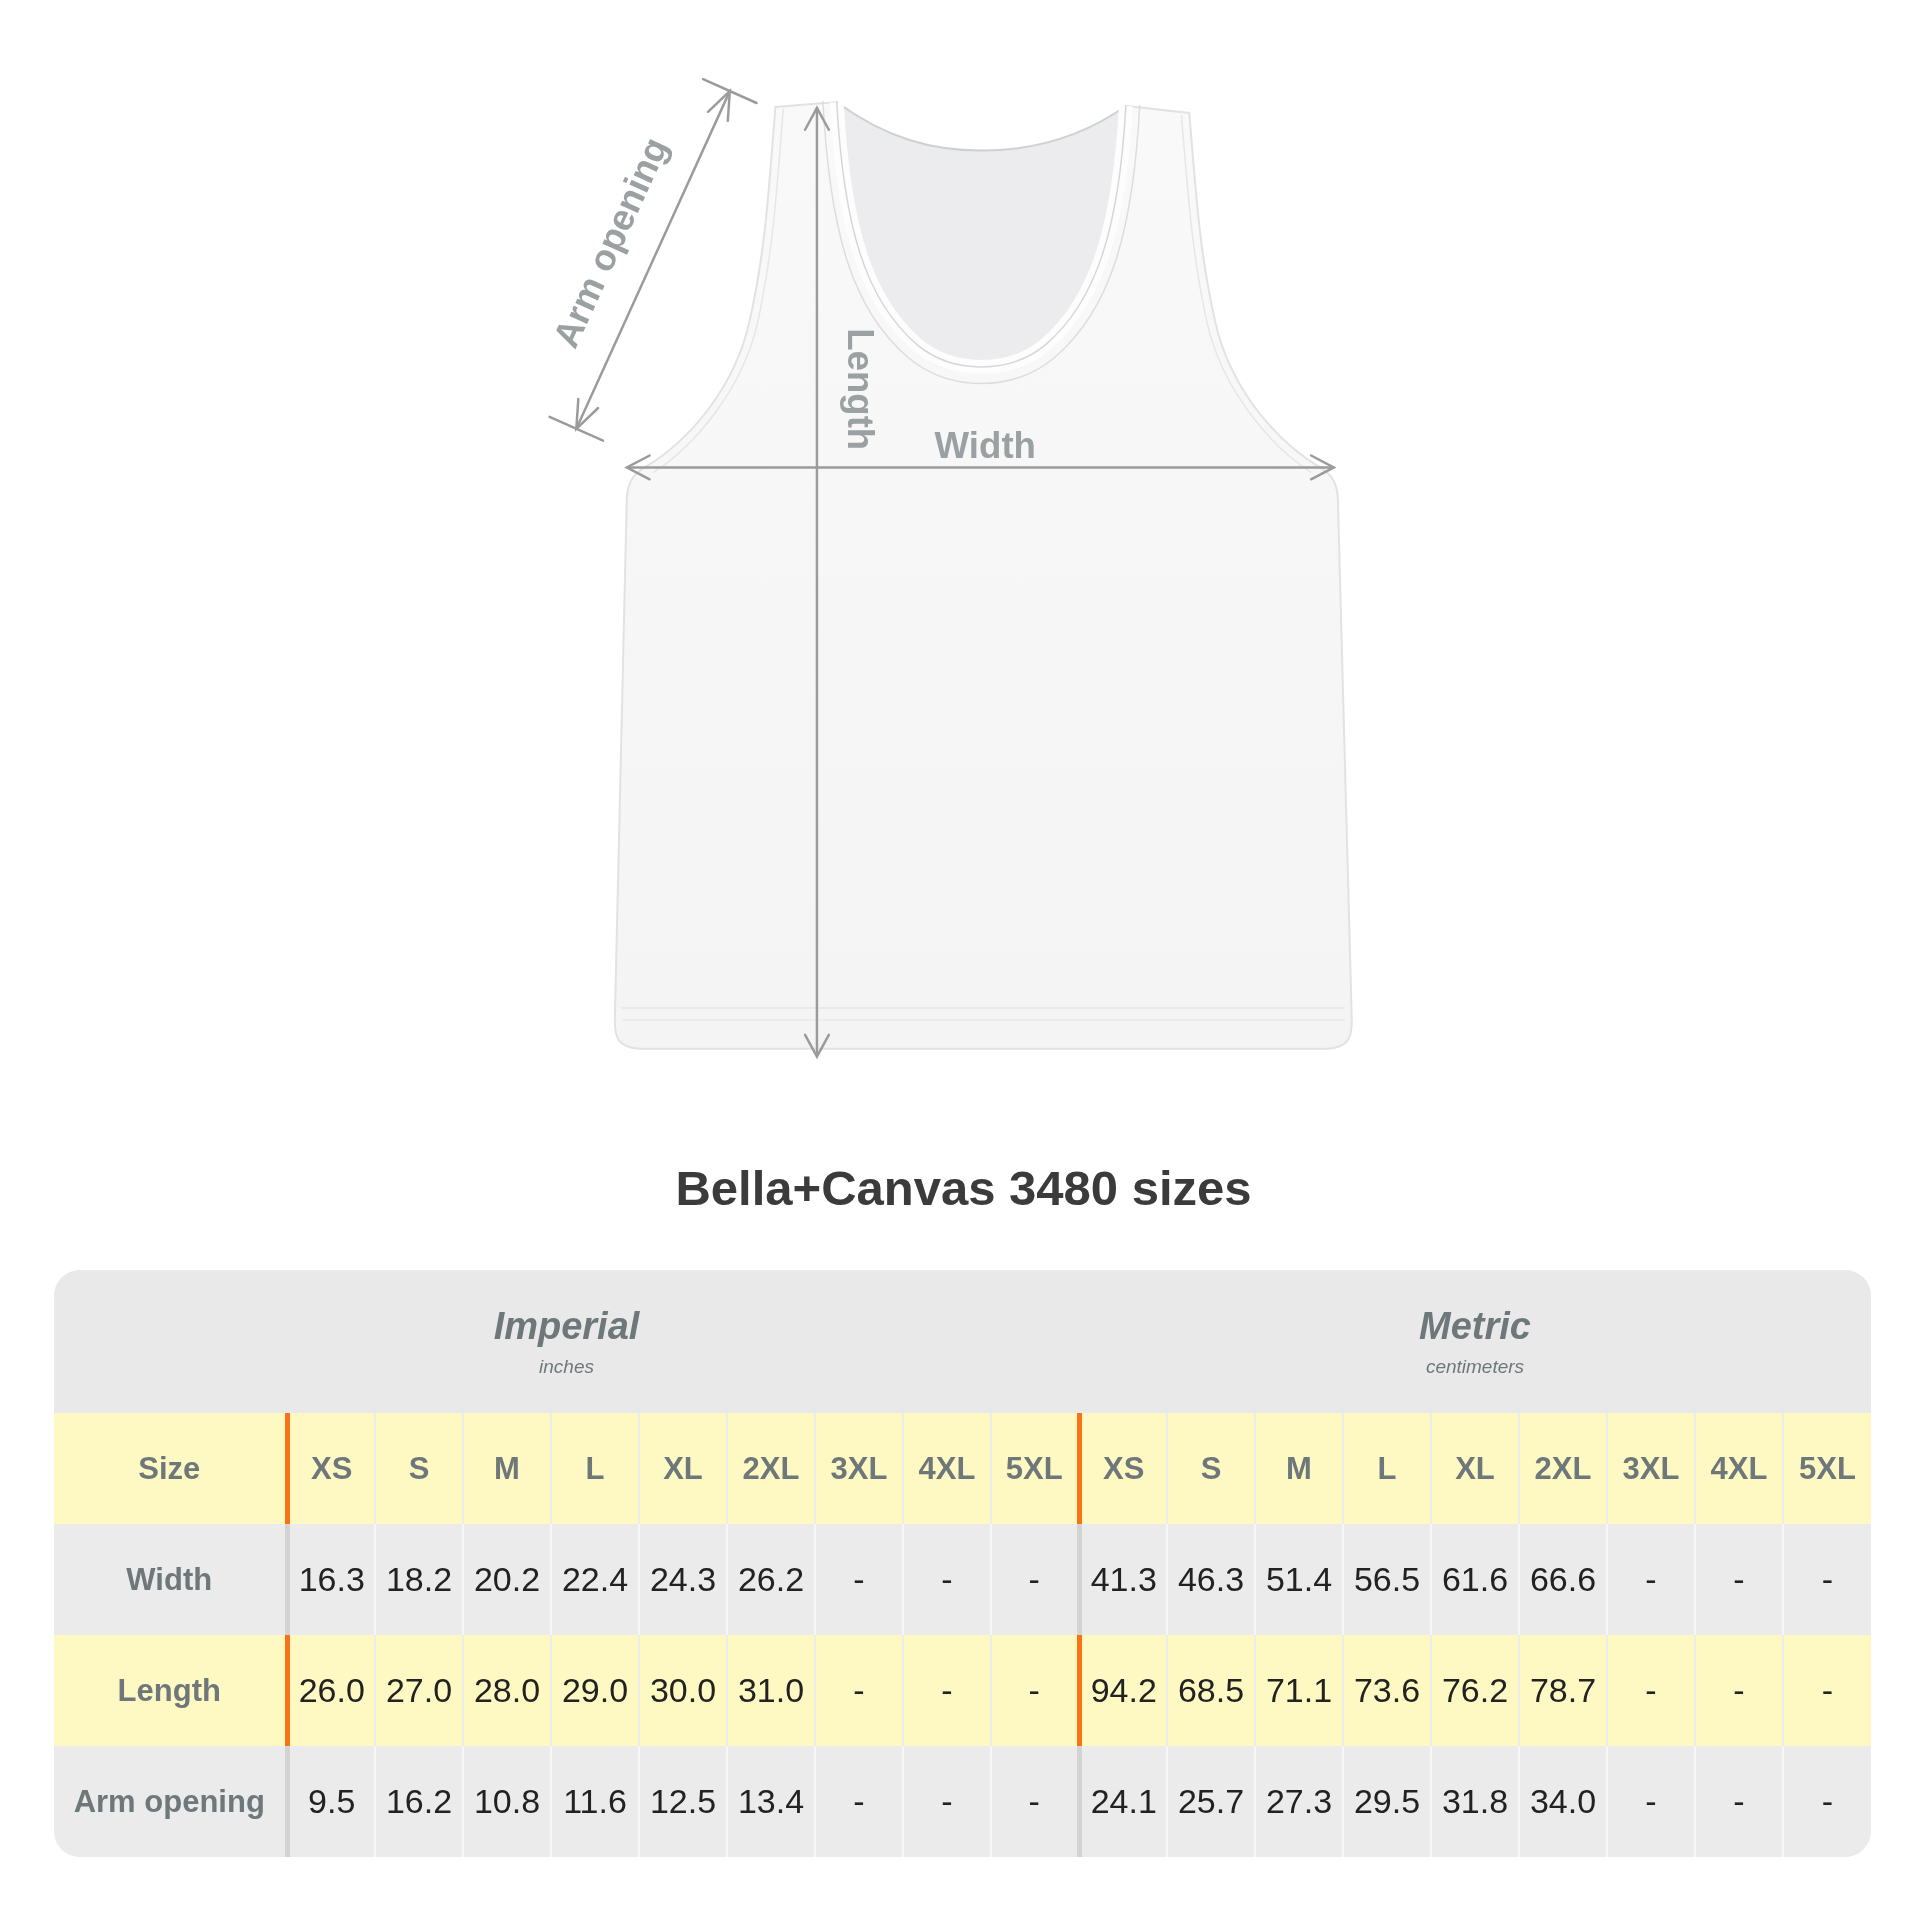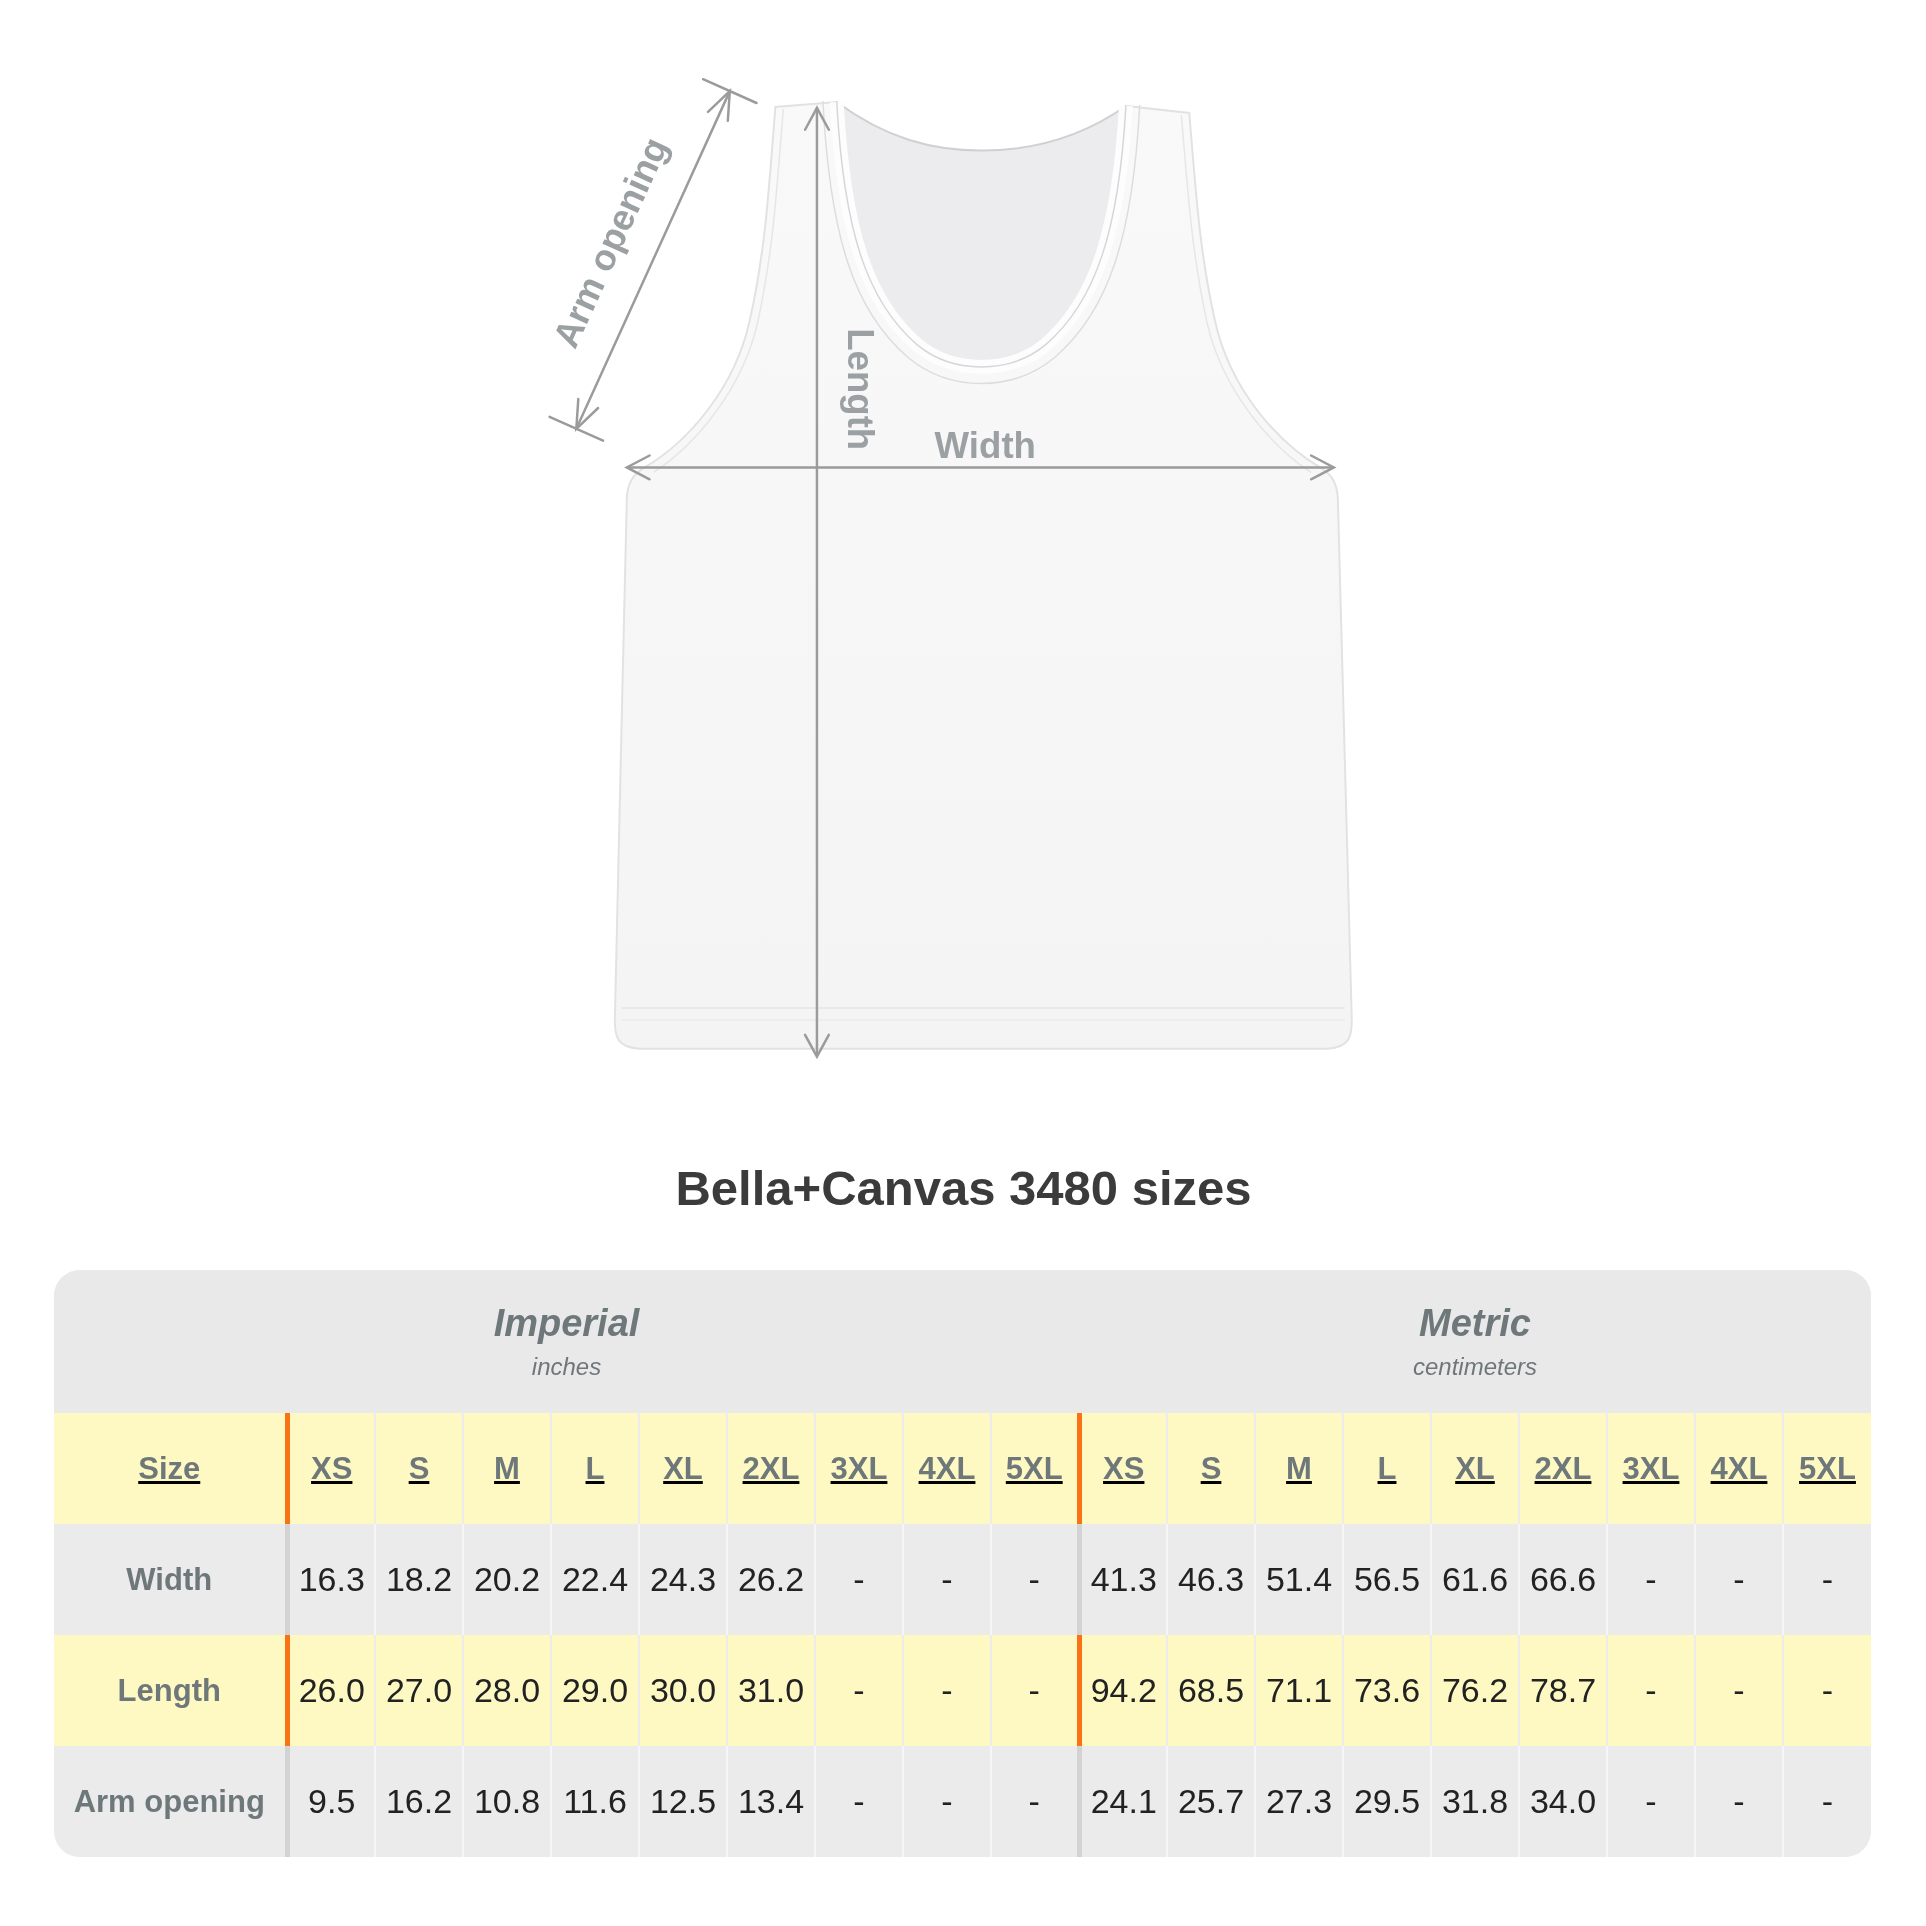--- a/index.html
+++ b/index.html
@@ -15,23 +15,23 @@
          font-size:29px;font-style:italic;color:#575757;}
 
   .table-wrap{position:absolute;left:54px;top:1270px;width:1817px;height:587px;
               border-radius:26px;overflow:hidden;background:#fef9c3;}
   table.sizes{width:100%;height:100%;border-collapse:collapse;table-layout:fixed;}
   table.sizes td{text-align:center;vertical-align:middle;padding:0;}
 
   tr.band-row{height:143px;}
   td.band{background:#e9e9e9;}
   .g-name{font-size:38px;font-weight:bold;font-style:italic;color:#6e787a;}
-  .g-unit{font-size:24px;font-style:italic;color:#6e787a;margin-top:8px;}
-
-  tr.head-row{height:111px;text-decoration:underline;}
+  .g-unit{font-size:19px;font-style:italic;color:#6e787a;margin-top:8px;}
+
+  tr.head-row{height:111px;}
   tr.data-row{height:111px;}
   td.lbl{font-size:31px;font-weight:bold;color:#6e787a;}
   td.val{font-size:34px;color:#222222;}
   tr.row-gray td{background:#ebebeb;}
 
   td.sep{border-left:2px solid #ececec;}
   tr.row-gray td.sep{border-left-color:#f6f6f6;margin-top:21px;}
   td.sep-strong{border-left:5px solid #f97316;}
   tr.row-gray td.sep-strong{border-left-color:#d3d3d4;}
 </style>

